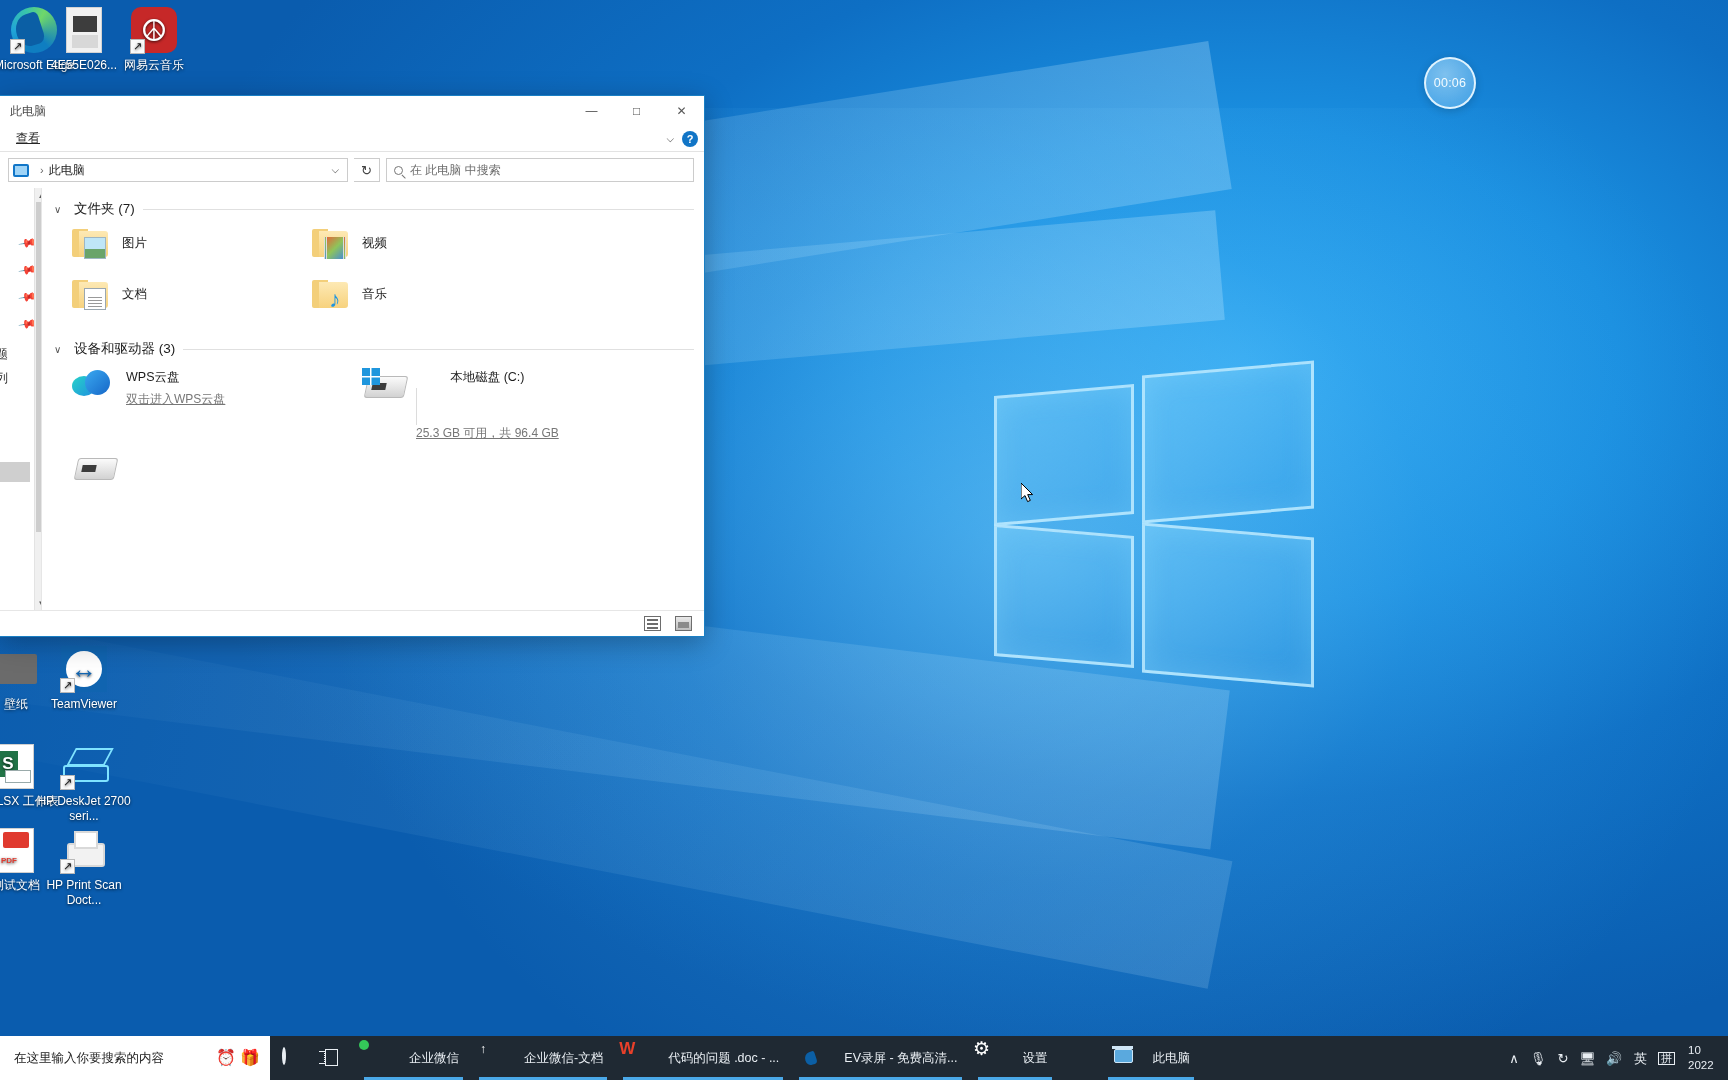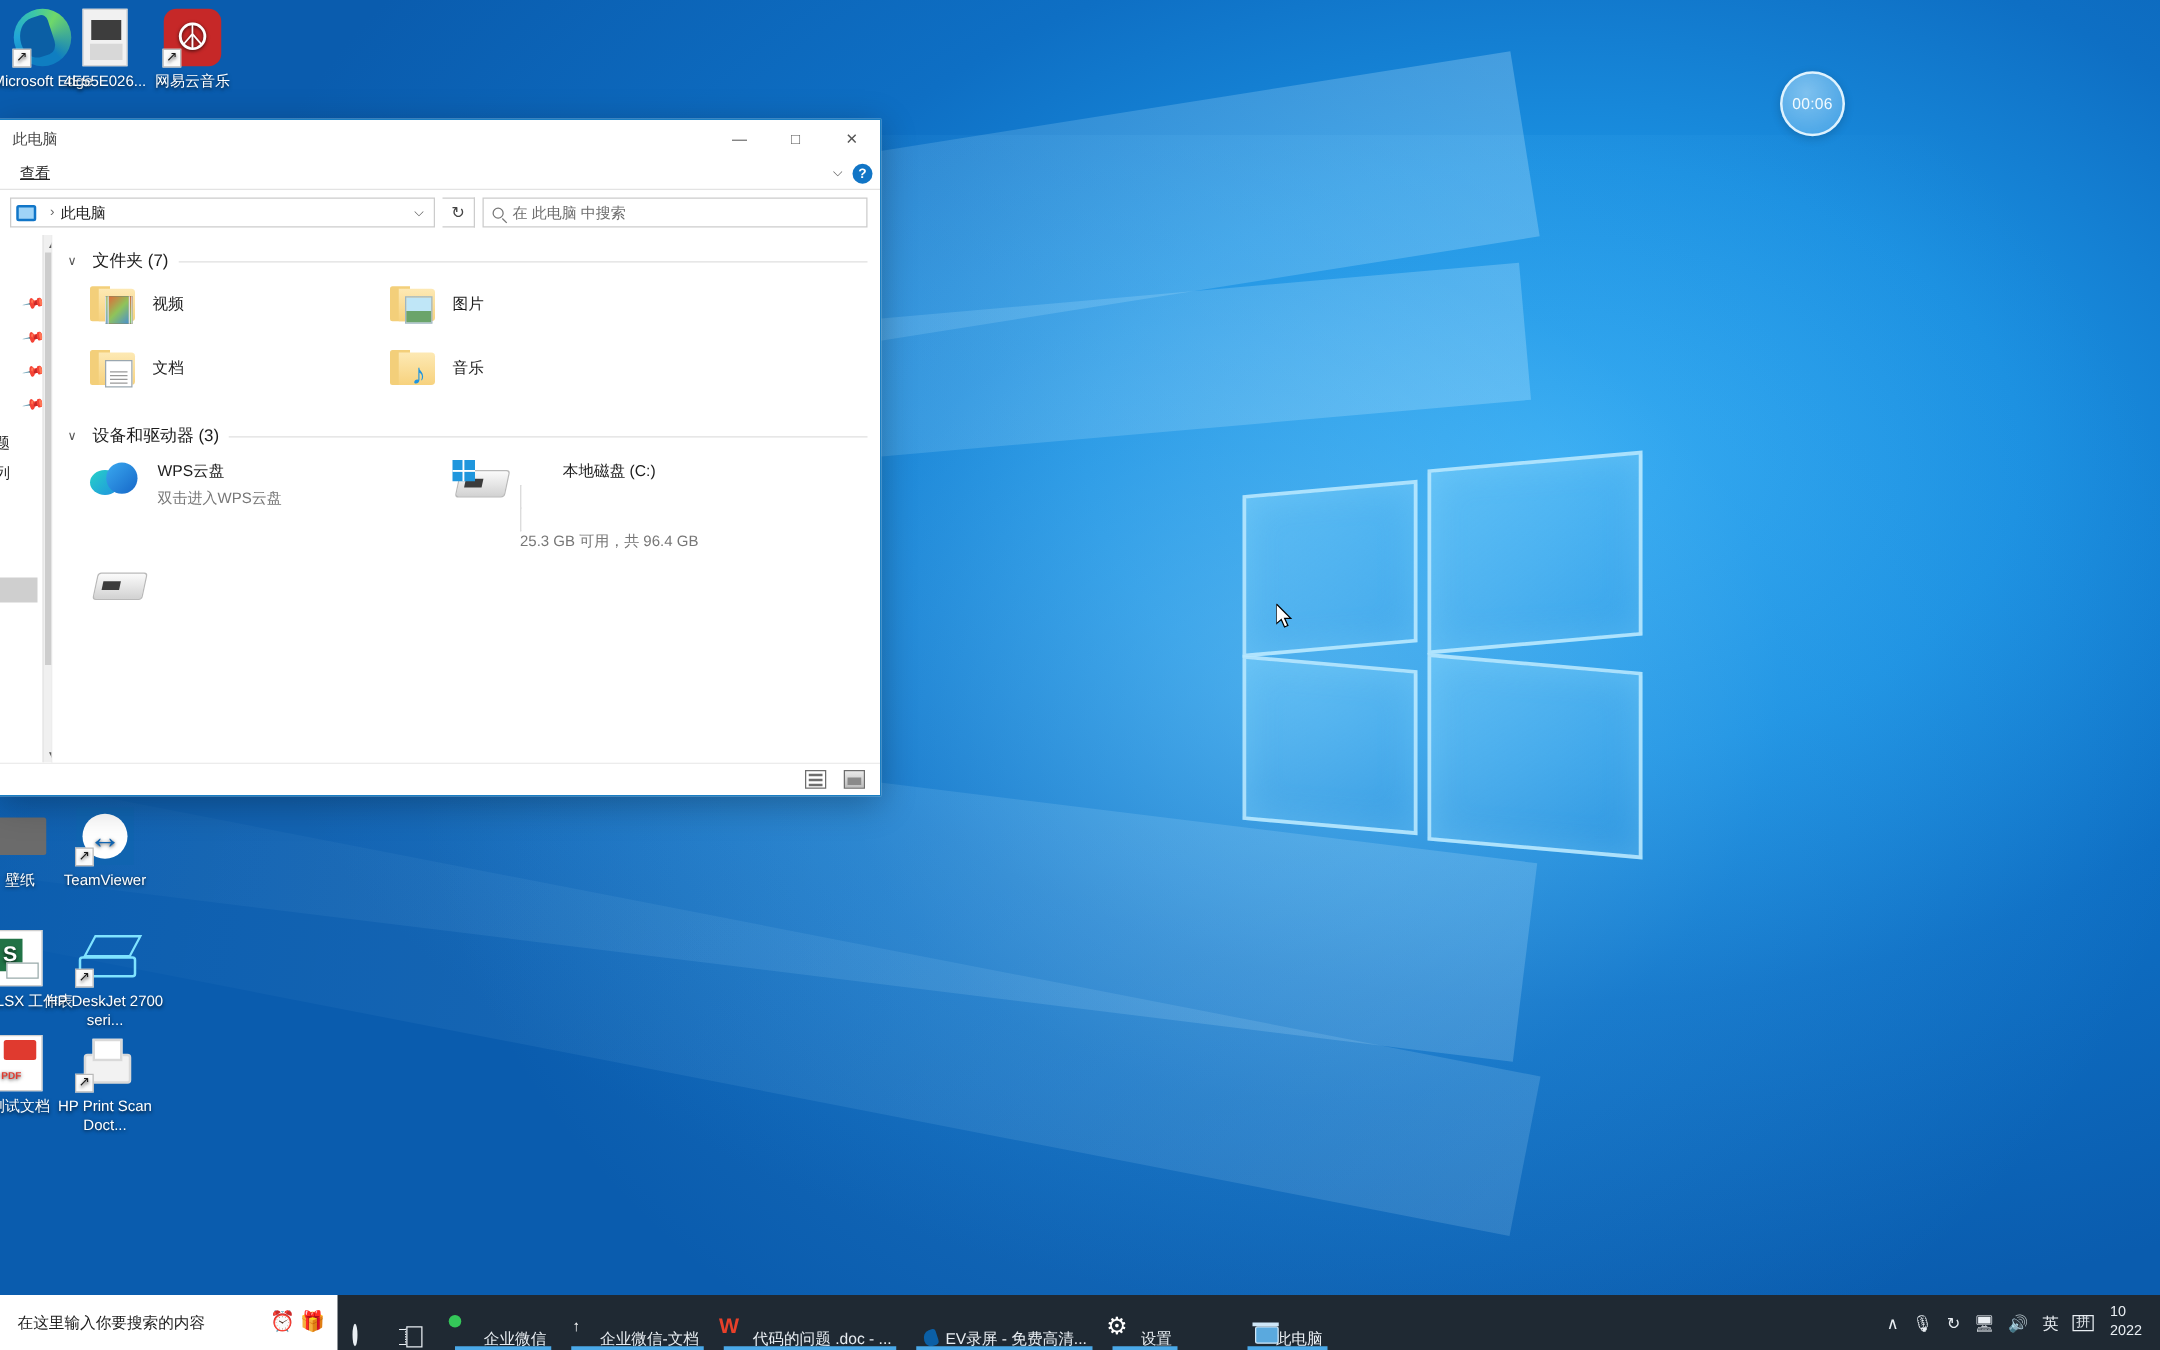--- a/index.html
+++ b/index.html
@@ -226,21 +226,21 @@
   .bmus { background:transparent; }
   .bmus::after { content:"\266A"; position:absolute; inset:0; color:#1f95e0; font-size:23px;
      display:flex; align-items:center; justify-content:center;}
   .bdesk { background: linear-gradient(160deg,#4fb3ef,#1b7fd0); border:2px solid #fff; }
 
   
   .drow { width: 290px; display:flex; align-items:flex-start; padding: 4px 0 0 18px; }
   .drow .dic { width: 44px; height: 40px; position:relative; flex:0 0 auto; margin-right:10px;}
   .drow .dtxt { padding-top: 1px; }
   .drow .dname { font-size:12.5px; color:#1c1c1c; margin-bottom:3px;}
-  .drow .dsub { font-size:12px; color:#777; }
+  .drow .dsub { font-size:12px; color:#777;text-decoration:underline; }
   .bar { width: 175px; height: 11px; background:#e6e6e6; border:1px solid #dcdcdc; margin: 3px 0 5px; }
   .bar i { display:block; height:100%; background:#1f96dd; }
 
   .wpscloud { width:38px; height:30px; position:relative; }
   .wpscloud::before { content:""; position:absolute; left:0; top:8px; width:24px; height:20px; border-radius:50%;
     background: linear-gradient(135deg,#27d2c8,#1f8fe0);}
   .wpscloud::after { content:""; position:absolute; left:13px; top:2px; width:25px; height:25px; border-radius:50%;
     background: linear-gradient(135deg,#3aa9f0,#1667c8);}
 
   .hdd { width:44px; height:30px; position:relative; }
@@ -274,21 +274,21 @@
     background:#1f2933; display:flex; align-items:center;
     font-size: 12px; color:#e9eef3;
   }
   .tb-search {
     width: 270px; height: 44px; background:#ffffff; color:#1c1c1c;
     display:flex; align-items:center; padding: 0 10px 0 14px; gap:6px; flex:0 0 auto;
   }
   .tb-search .ph { font-size:12.5px; color:#1c1c1c; white-space:nowrap; }
   .tb-search .emo { margin-left:auto; display:flex; gap:4px; font-size:16px; line-height:1;}
   .tb-btn {
-    height: 44px; display:flex; align-items:flex-end; gap:0; padding: 0 12px; flex:0 0 auto;
+    height: 44px; display:flex; align-items:center; gap:22px; padding: 0 12px; flex:0 0 auto;
     position:relative; cursor:default; white-space:nowrap;
   }
   .tb-btn.open::after {
     content:""; position:absolute; left:8px; right:8px; bottom:0; height:3px; background:#4aa8e8;
   }
   .tb-btn .ti { width:19px; height:19px; flex:0 0 auto; position:relative;}
   .tb-label { font-size:12.5px; color:#e9eef3; max-width: 150px; overflow:hidden; text-overflow: ellipsis; }
 
   .cortana-o { width:17px; height:17px; border:2px solid #e9eef3; border-radius:50%; }
   .taskview { width:20px; height:15px; position:relative; }
@@ -472,29 +472,29 @@
 
       <div class="grouphdr">
         <span class="chev">∨</span>
         <span class="gtitle">文件夹 (7)</span>
         <span class="rule"></span>
       </div>
 
       <div class="tiles">
         <div class="tile">
           <span class="ic">
+            <span class="folder"><i class="back"></i><i class="front"></i><i class="badge bpic"></i></span>
+          </span>
+          <span class="nm">图片</span>
+        </div>
+        <div class="tile">
+          <span class="ic">
             <span class="folder"><i class="back"></i><i class="front"></i><i class="badge bvid"></i></span>
           </span>
           <span class="nm">视频</span>
-        </div>
-        <div class="tile">
-          <span class="ic">
-            <span class="folder"><i class="back"></i><i class="front"></i><i class="badge bpic"></i></span>
-          </span>
-          <span class="nm">图片</span>
         </div>
         <div class="tile">
           <span class="ic">
             <span class="folder"><i class="back"></i><i class="front"></i><i class="badge bdoc"></i></span>
           </span>
           <span class="nm">文档</span>
         </div>
         <div class="tile">
           <span class="ic">
             <span class="folder"><i class="back"></i><i class="front"></i><i class="badge bmus"></i></span>

